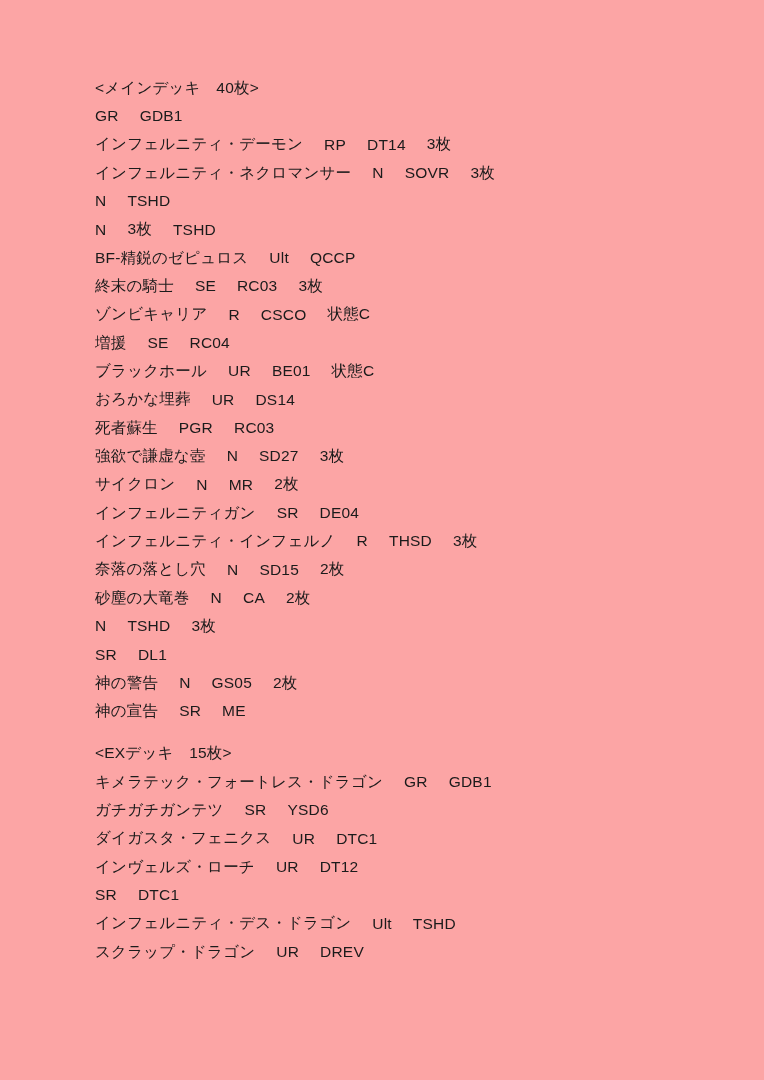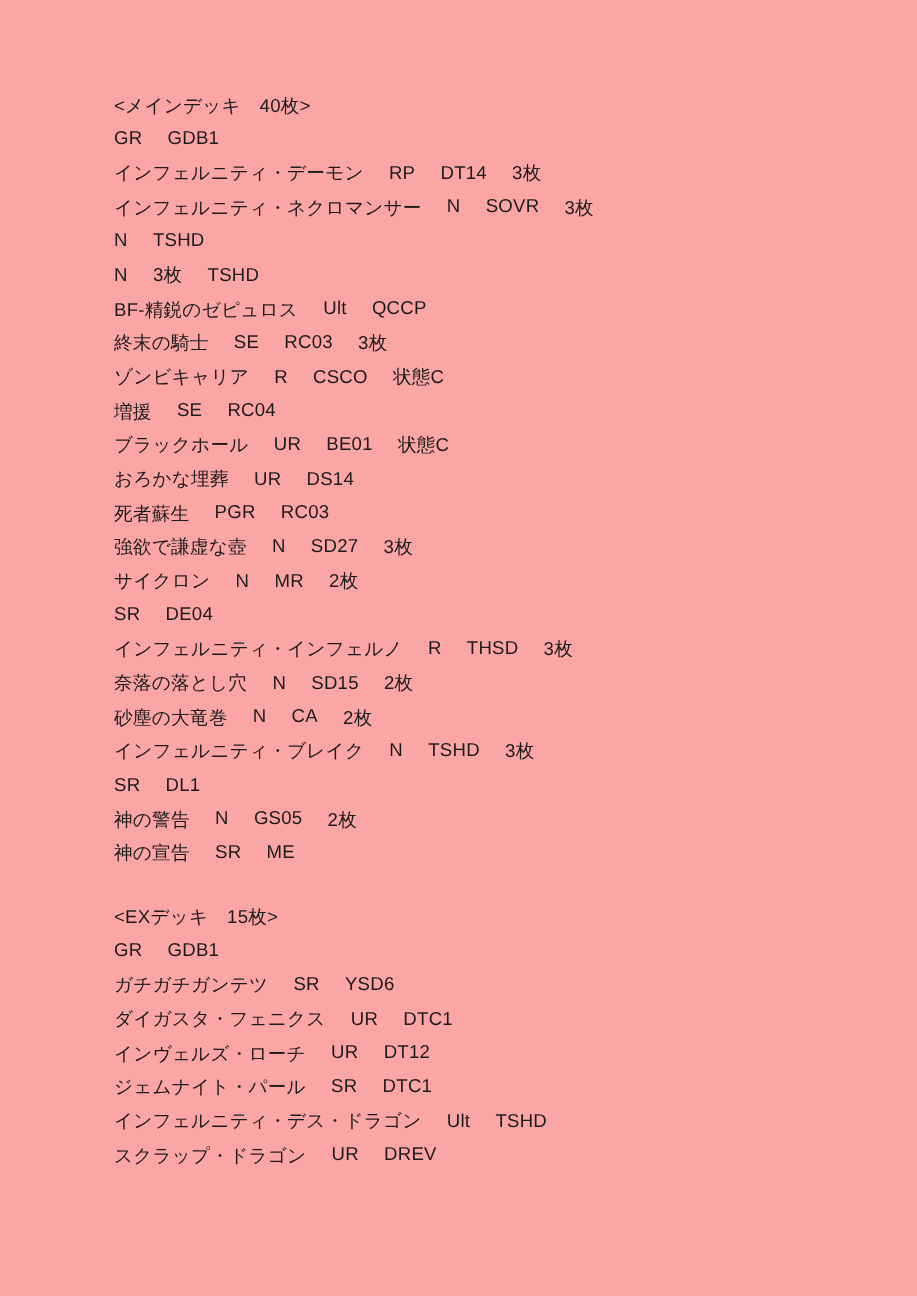--- a/index.html
+++ b/index.html
@@ -22,21 +22,21 @@
   .line {
     display: flex;
     align-items: center;
     column-gap: 21px;
     height: 28.33px;
     white-space: nowrap;
     letter-spacing: 0.2px;
   }
   .tok { display: inline-block; }
   .section { display: block; }
-  .section--ex { margin-top: 25px; }
+  .section--ex { margin-top: 14px; }
 </style>
 </head>
 <body>
 
 <main class="page">
 
   <section class="section section--main">
     <div class="line">
       <span class="tok">&lt;メインデッキ　40枚&gt;</span>
     </div>
@@ -110,20 +110,21 @@
           <span class="tok">SD27</span>
           <span class="tok">3枚</span>
         </div>
         <div class="line">
     <span class="tok">サイクロン</span>
   <span class="tok">N</span>
           <span class="tok">MR</span>
           <span class="tok">2枚</span>
         </div>
         <div class="line">
+    <span class="tok">インフェルニティガン</span>
   <span class="tok">SR</span>
           <span class="tok">DE04</span>
         </div>
         <div class="line">
     <span class="tok">インフェルニティ・インフェルノ</span>
   <span class="tok">R</span>
           <span class="tok">THSD</span>
           <span class="tok">3枚</span>
         </div>
         <div class="line">
@@ -132,21 +133,20 @@
           <span class="tok">SD15</span>
           <span class="tok">2枚</span>
         </div>
         <div class="line">
     <span class="tok">砂塵の大竜巻</span>
   <span class="tok">N</span>
           <span class="tok">CA</span>
           <span class="tok">2枚</span>
         </div>
         <div class="line">
-    <span class="tok">インフェルニティ・ブレイク</span>
   <span class="tok">N</span>
           <span class="tok">TSHD</span>
           <span class="tok">3枚</span>
         </div>
         <div class="line">
   <span class="tok">SR</span>
           <span class="tok">DL1</span>
         </div>
         <div class="line">
     <span class="tok">神の警告</span>
@@ -161,40 +161,40 @@
         </div>
       </div>
   </section>
 
   <section class="section section--ex">
     <div class="line">
       <span class="tok">&lt;EXデッキ　15枚&gt;</span>
     </div>
     <div id="ex-deck-rows">
         <div class="line">
+    <span class="tok">キメラテック・フォートレス・ドラゴン</span>
   <span class="tok">GR</span>
           <span class="tok">GDB1</span>
         </div>
         <div class="line">
     <span class="tok">ガチガチガンテツ</span>
   <span class="tok">SR</span>
           <span class="tok">YSD6</span>
         </div>
         <div class="line">
     <span class="tok">ダイガスタ・フェニクス</span>
   <span class="tok">UR</span>
           <span class="tok">DTC1</span>
         </div>
         <div class="line">
     <span class="tok">インヴェルズ・ローチ</span>
   <span class="tok">UR</span>
           <span class="tok">DT12</span>
         </div>
         <div class="line">
-    <span class="tok">ジェムナイト・パール</span>
   <span class="tok">SR</span>
           <span class="tok">DTC1</span>
         </div>
         <div class="line">
     <span class="tok">インフェルニティ・デス・ドラゴン</span>
   <span class="tok">Ult</span>
           <span class="tok">TSHD</span>
         </div>
         <div class="line">
     <span class="tok">スクラップ・ドラゴン</span>

